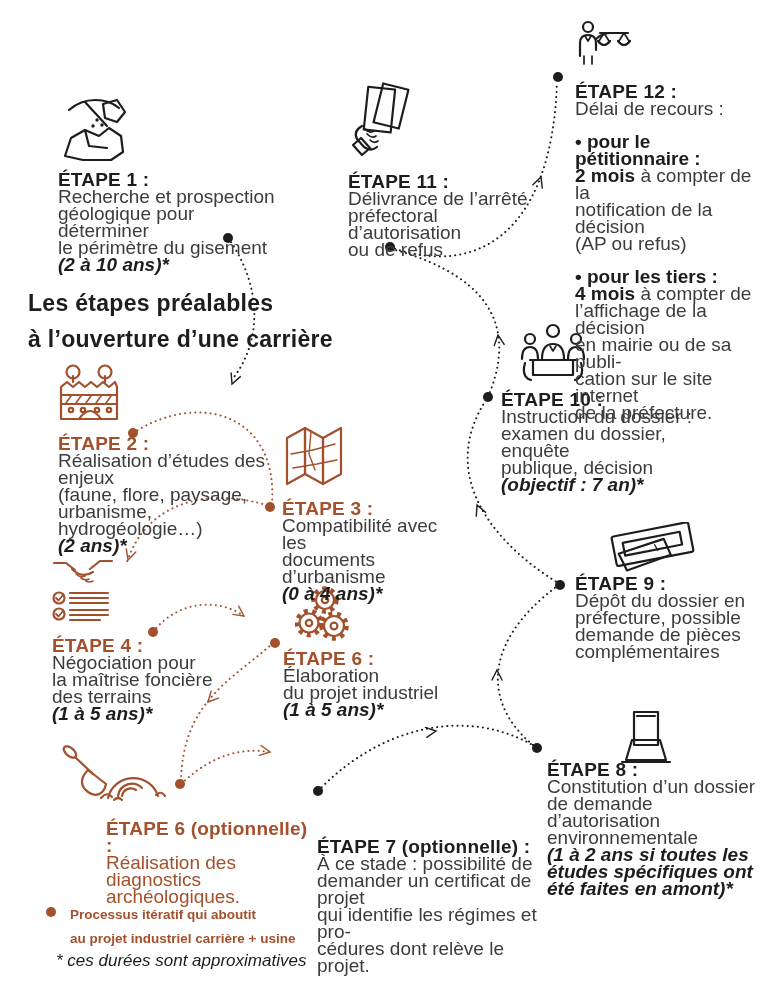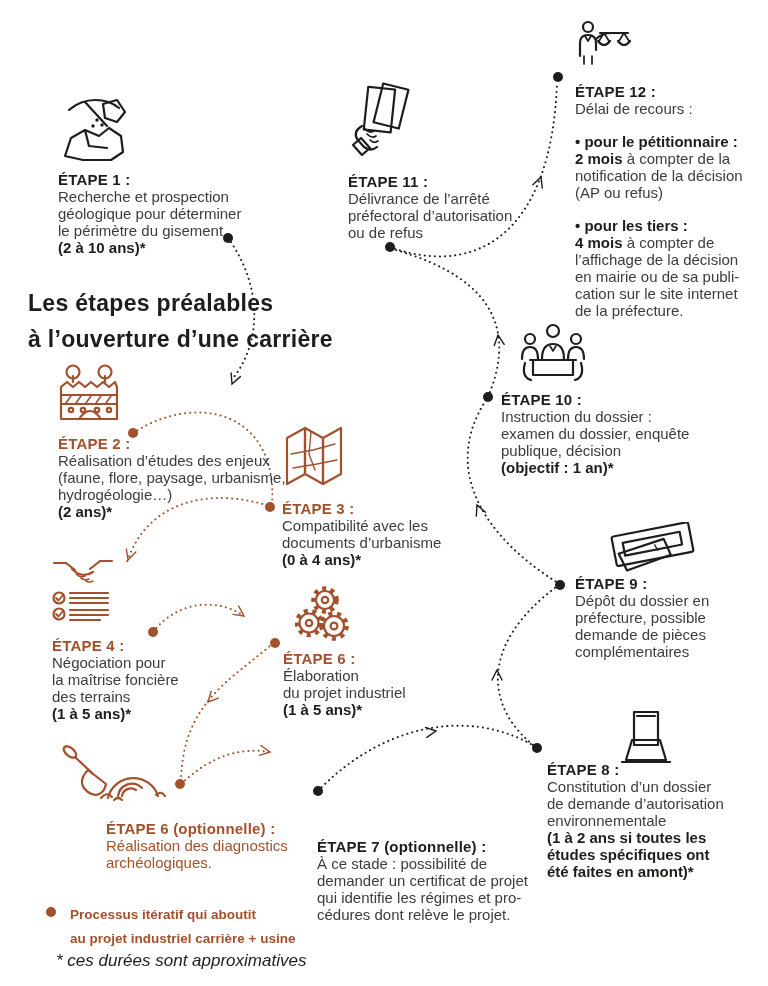--- a/index.html
+++ b/index.html
@@ -2,24 +2,24 @@
 <html><head>
 <meta charset="utf-8">
 <style>
   :root{ --accent:#A3502C; --ink:#1D1D1B; --body:#3C3C3C; }
   *{margin:0;padding:0;box-sizing:border-box;}
   body{background:#ffffff;font-family:"Liberation Sans", sans-serif;}
   .page{position:relative;width:768px;height:986px;background:#fff;overflow:hidden;}
   .flow{position:absolute;left:0;top:0;width:768px;height:986px;pointer-events:none;z-index:1;}
   .icon{position:absolute;z-index:2;}
   .icon svg{display:block;}
-  .step{position:absolute;z-index:3;font-size:15px;line-height:17px;color:var(--body);}
+  .step{position:absolute;z-index:3;font-size:19px;line-height:17px;color:var(--body);}
   .step .label{font-weight:bold;color:var(--ink);letter-spacing:.2px;}
   .step .body{white-space:pre-line;}
-  .step .duration{white-space:pre-line;font-weight:bold;color:var(--ink);}
+  .step .duration{white-space:pre-line;font-weight:bold;color:var(--ink);font-style:italic;}
   .step.accent .label{color:var(--accent);}
   .step.accent-body .body{color:var(--accent);}
   .title{position:absolute;left:28px;top:285px;z-index:3;font-size:23px;line-height:36px;
          font-weight:bold;color:var(--ink);white-space:pre-line;letter-spacing:.3px;}
   .bullet{margin-top:16px;}
   .bullet .bhead{font-weight:bold;color:var(--ink);}
   .bullet .btext{white-space:pre-line;}
   .bullet .bbold{font-weight:bold;color:var(--ink);}
   .legend{position:absolute;left:70px;top:903px;z-index:3;font-size:13.5px;line-height:24px;
           font-weight:bold;color:var(--accent);white-space:pre-line;}
@@ -311,21 +311,21 @@
 préfecture, possible
 demande de pièces
 complémentaires</div>
   </div>
 
   <div class="step" style="left:501px;top:391px;width:215px;">
     <div class="label">ÉTAPE 10 :</div>
     <div class="body">Instruction du dossier :
 examen du dossier, enquête
 publique, décision</div>
-    <div class="duration">(objectif : 1 an)*</div>
+    <div class="duration">(objectif : 7 an)*</div>
   </div>
 
   <div class="step" style="left:348px;top:161px;width:200px;margin-top:12px;">
     <div class="label">ÉTAPE 11 :</div>
     <div class="body">Délivrance de l’arrêté
 préfectoral d’autorisation
 ou de refus</div>
   </div>
 
   <div class="step" style="left:575px;top:83px;width:190px;">

